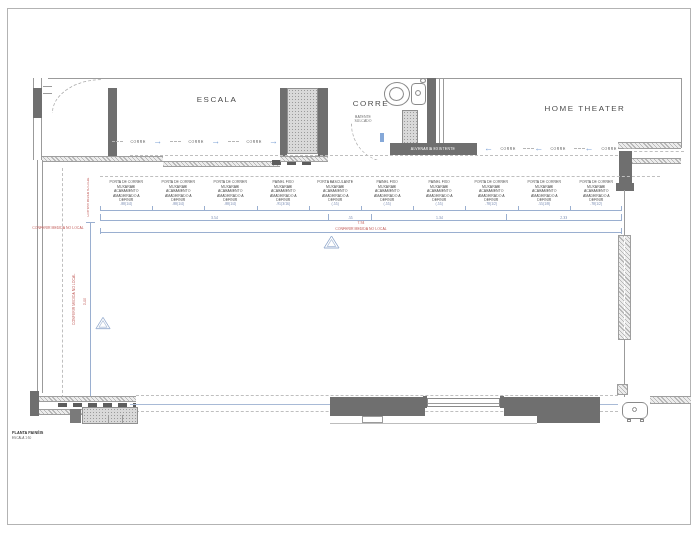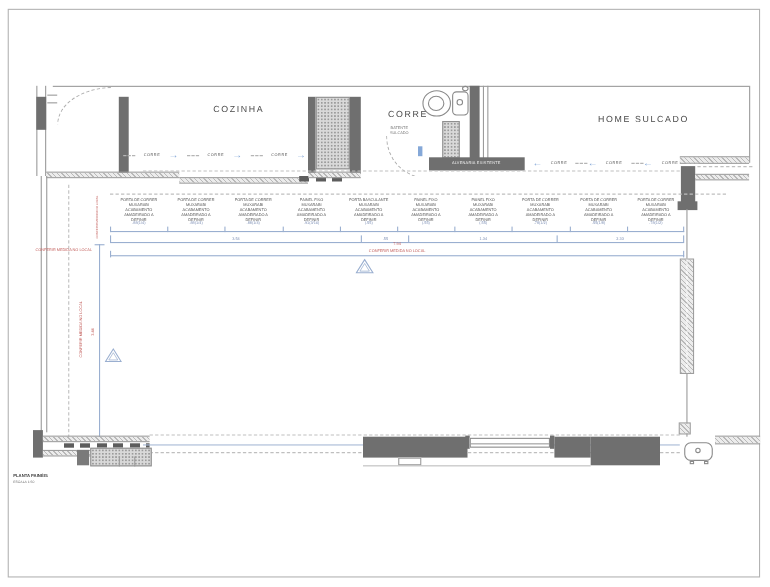--- a/index.html
+++ b/index.html
@@ -111,23 +111,23 @@
     <div class="abs" style="left:5px;top:0;width:1px;height:100%;border-left:1px dashed #ffffff;"></div>
   </div>
   <div class="abs vline" style="left:624px;top:340px;width:1px;height:57px;"></div>
 
   <div class="abs dashh" style="left:130px;top:155px;width:488px;height:1px;"></div>
   <div class="abs dashh" style="left:100px;top:176px;width:560px;height:1px;"></div>
 
   <div class="abs dbl" style="left:37px;top:160px;width:6px;height:233px;"></div>
   <div class="abs dashv" style="left:62px;top:168px;width:1px;height:230px;"></div>
 
-  <div class="roomlabel" style="left:157px;top:95px;width:120px;">COZINHA</div>
+  <div class="roomlabel" style="left:157px;top:95px;width:120px;">ESCALA</div>
   <div class="roomlabel" style="left:341px;top:99px;width:60px;">CORRE</div>
-  <div class="roomlabel" style="left:525px;top:104px;width:120px;">HOME SULCADO</div>
+  <div class="roomlabel" style="left:525px;top:104px;width:120px;">HOME THEATER</div>
 
   <div id="corre-left" class="correbox" style="left:112px;top:137px;width:166px;height:9px;">
       <div class="corre">
         <span class="cdash"></span>
         <span class="ctext">CORRE</span>
         <span class="carrow">→</span>
       </div>
       <div class="corre">
         <span class="cdash"></span>
         <span class="ctext">CORRE</span>

